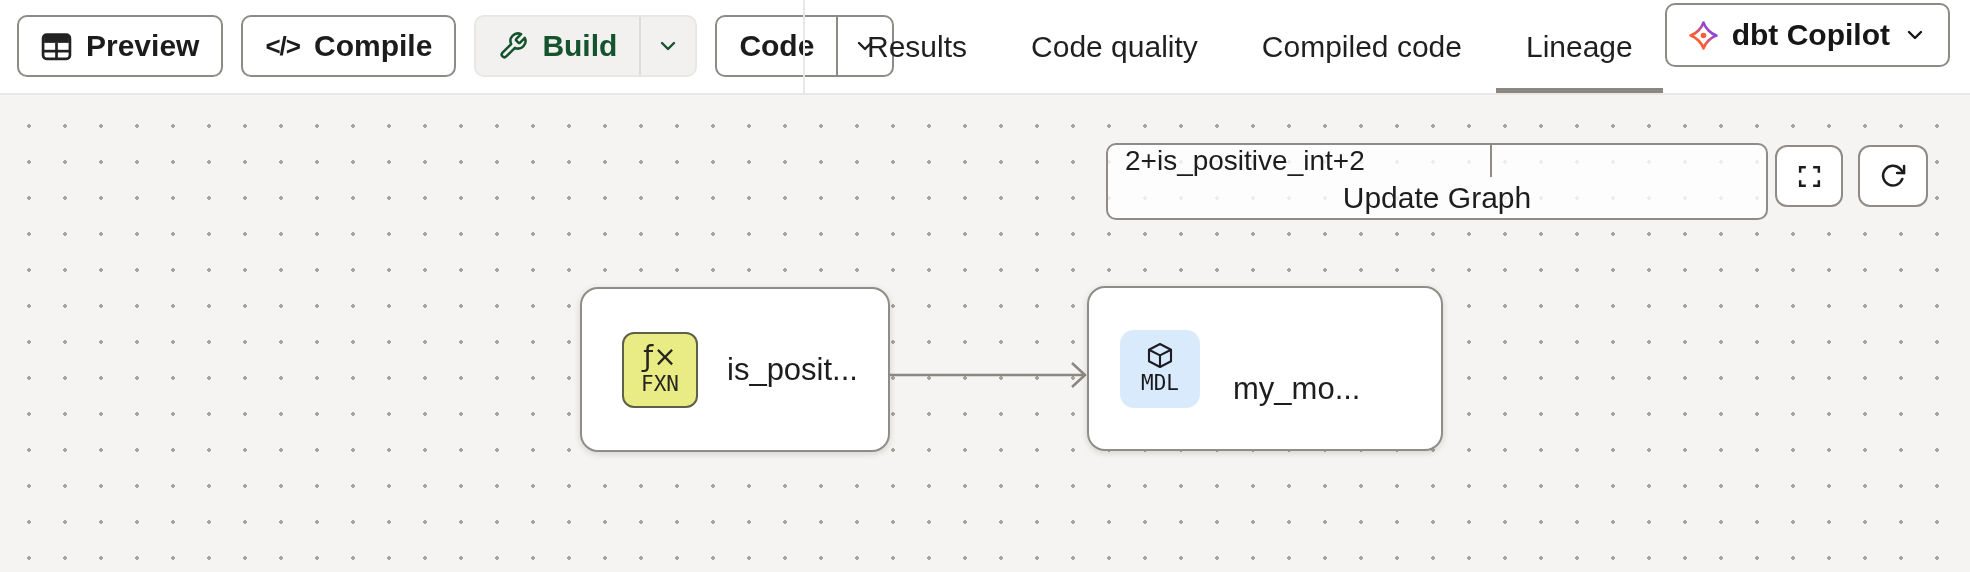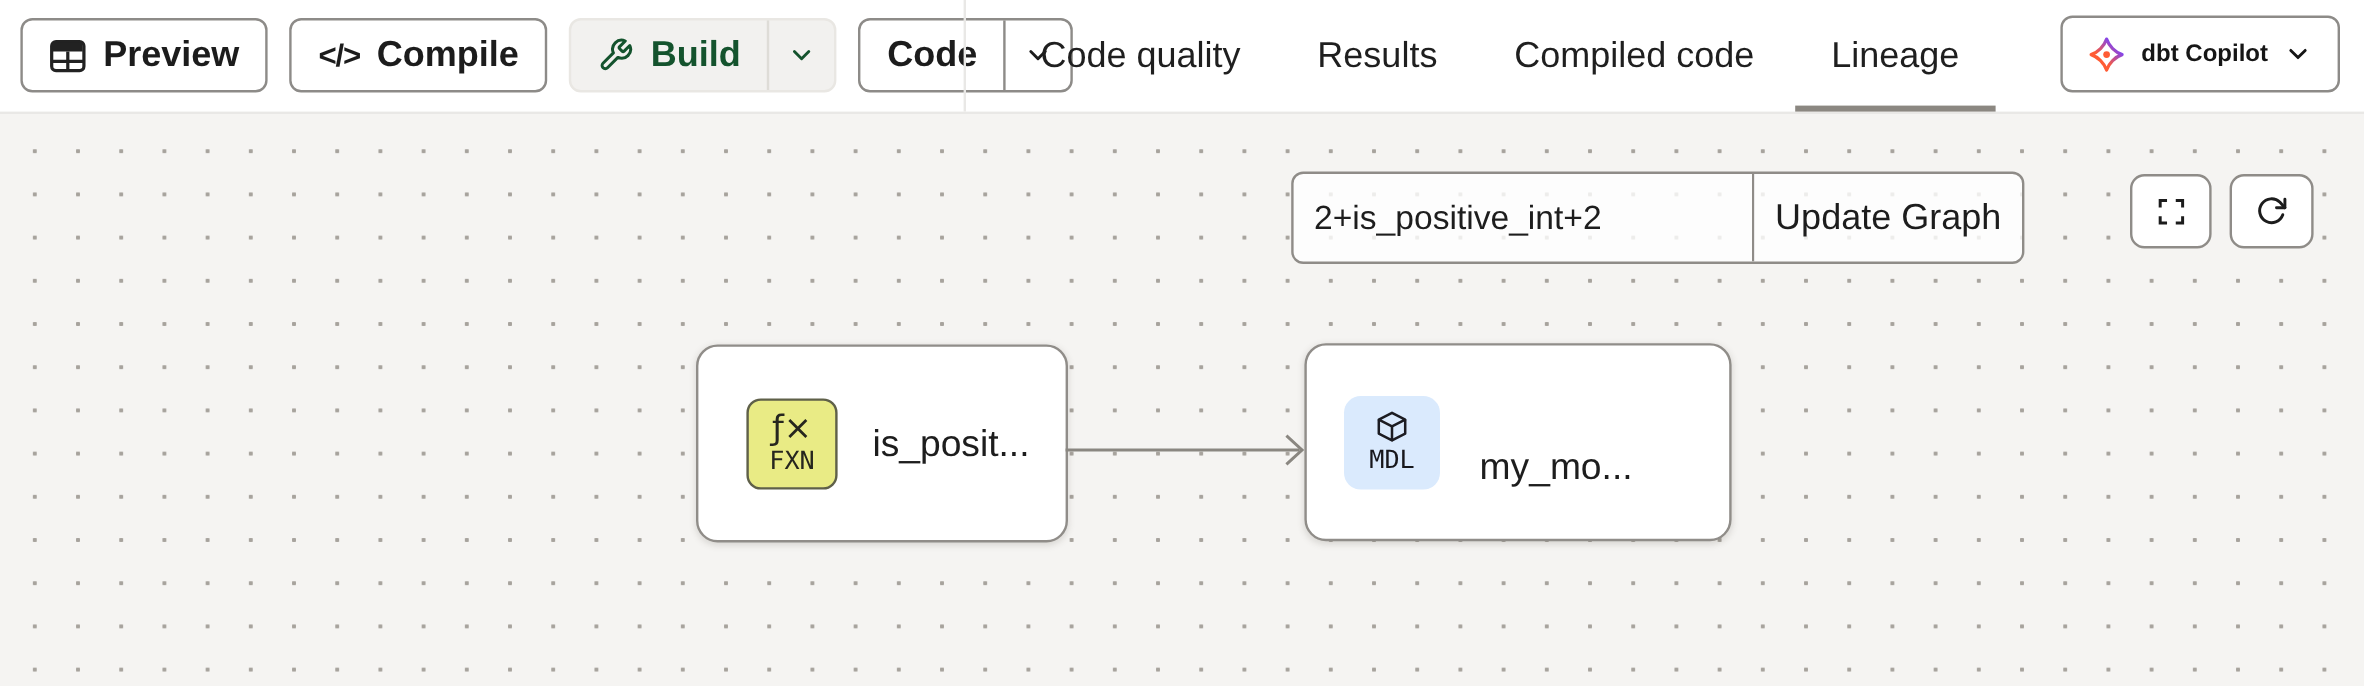--- a/index.html
+++ b/index.html
@@ -19,31 +19,31 @@
   .btn.disabled .vdiv { background:#dedcd7; }
   .code-glyph { font-size:26px; font-weight:600; letter-spacing:-1px; }
 
   .header-vdivider { position:absolute; left:803px; top:0; width:2px; height:93px; background:#e9e8e6; }
 
   .tabs { position:absolute; left:837px; top:0; height:93px; display:flex; gap:4px; }
   .tab { position:relative; display:flex; align-items:center; padding:0 30px;
          font-size:30px; font-weight:500; color:#1f1f1f; cursor:pointer; }
   .tab.active::after { content:""; position:absolute; left:0; right:0; bottom:0; height:5px; background:#8b8781; }
 
-  .copilot { position:absolute; right:20px; top:13px; height:64px; display:flex; align-items:center;
+  .copilot { position:absolute; right:20px; top:3px; height:64px; display:flex; align-items:center;
              gap:13px; padding:0 21px; border:2px solid #8d8b88; border-radius:10px; background:#fff;
-             font-size:20px; font-weight:600; color:#161616; cursor:pointer; }
+             font-size:30px; font-weight:600; color:#161616; cursor:pointer; }
 
   
   .canvas { position:relative; height:477px; background-color:#f5f4f2;
             background-image:radial-gradient(circle, #a7a39d 1.7px, transparent 1.9px);
             background-size:36px 36px; background-position:11px 13px; }
 
-  .selector-group { position:absolute; left:1076px; top:48px; width:611px; height:77px; display:flex;
-                    border:2px solid #8f8c88; border-radius:10px; background:rgba(255,255,255,0.8); }
+  .selector-group { position:absolute; left:1106px; top:48px; width:662px; height:77px; display:flex;
+                    border:2px solid #8f8c88; border-radius:10px; background:rgba(255,255,255,0.8);flex-direction:column; }
   .selector-input { width:384px; border:none; outline:none; background:transparent;
                     border-right:2px solid #8f8c88; padding:0 17px; font-family:"Liberation Sans",sans-serif;
                     font-size:28px; color:#1d1d1d; border-radius:10px 0 0 10px; }
   .update-btn { flex:1; display:flex; align-items:center; justify-content:center;
                 font-size:30px; font-weight:400; color:#1d1d1d; cursor:pointer; }
 
   .icon-btn { position:absolute; top:50px; width:68px; height:62px; display:flex; align-items:center;
               justify-content:center; background:#fff; border:2px solid #8f8c88; border-radius:12px;
               color:#1c1c1c; cursor:pointer; }
   .icon-btn.fullscreen { left:1775px; }
@@ -129,24 +129,24 @@
         </span>
       </div>
     </div>
 
   </div>
 
   <div class="header-vdivider"></div>
 
   <div class="tabs">
     <div class="tab">
+      <span>Results</span>
+    </div>
+    <div class="tab">
       <span>Code quality</span>
-    </div>
-    <div class="tab">
-      <span>Results</span>
     </div>
     <div class="tab">
       <span>Compiled code</span>
     </div>
     <div class="tab active">
       <span>Lineage</span>
     </div>
   </div>
 
   <div class="copilot">

